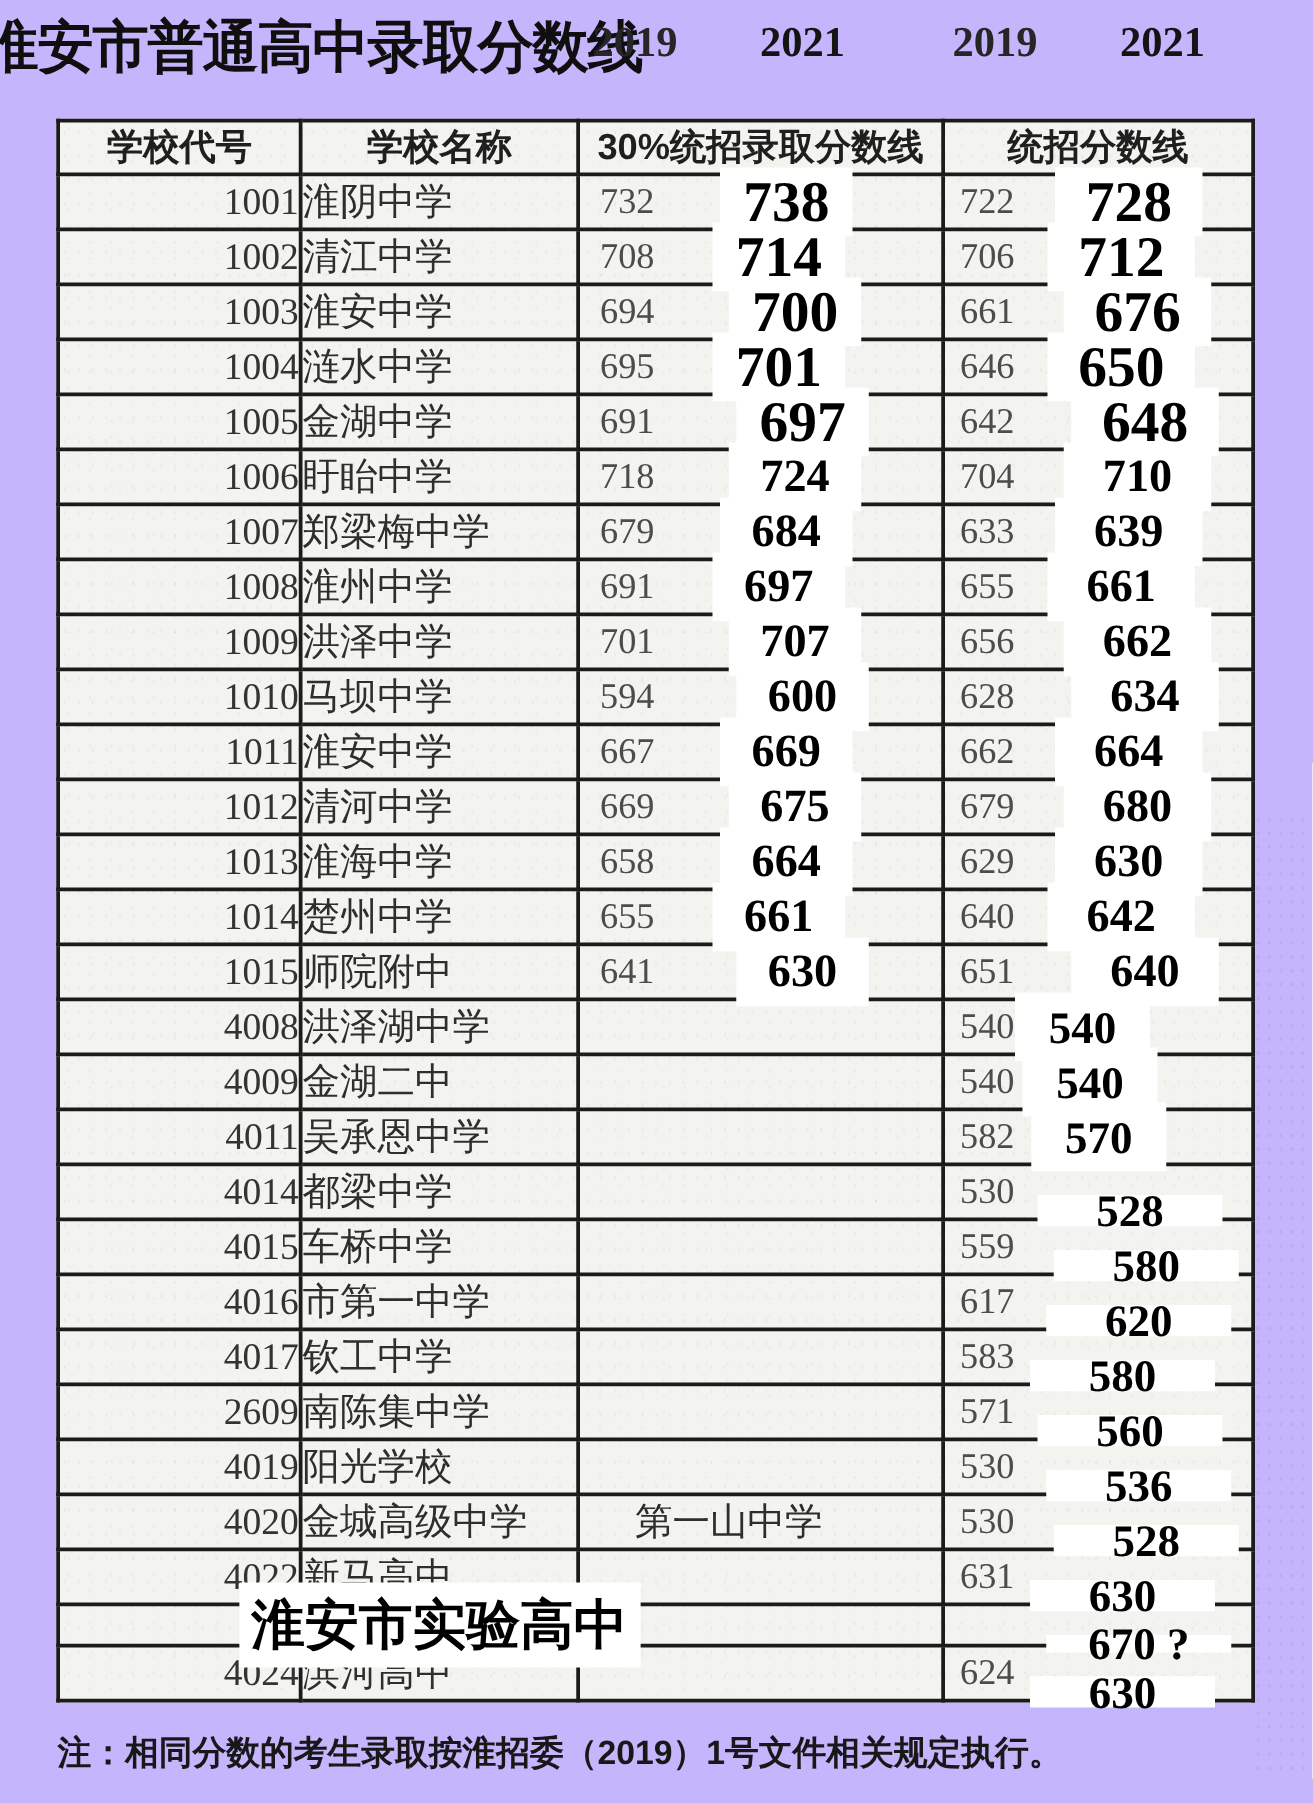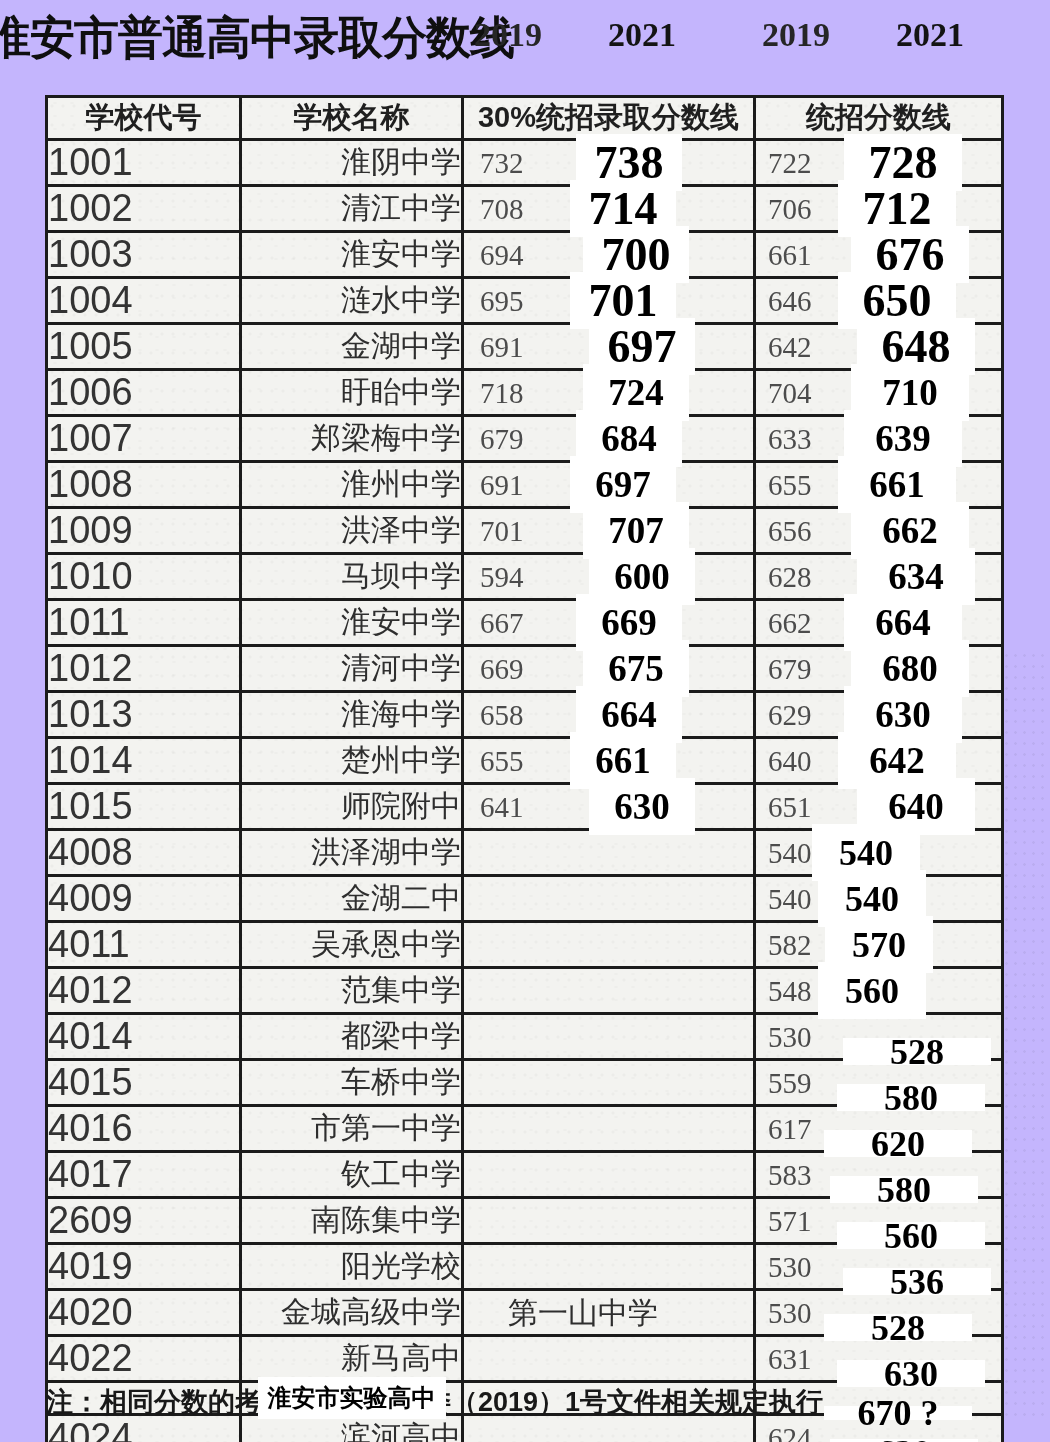--- a/index.html
+++ b/index.html
@@ -43,25 +43,25 @@
     height:39px;padding:0;
     font-size:29px;font-weight:700;color:#1f1f1f;
     font-family:"Liberation Sans", sans-serif;
     text-align:center;vertical-align:middle;
   }
   tbody td{
     height:33.3px;padding:0;position:relative;
     vertical-align:middle;
   }
   td.code{
-    text-align:left;font-size:38px;color:#333333;
-    font-family:Liberation Sans, sans-serif;
+    text-align:right;font-size:30px;color:#333333;
+    font-family:Liberation Serif, serif;
   }
   td.name{
-    text-align:right;font-size:30px;color:#2e2e2e;
+    text-align:left;font-size:30px;color:#2e2e2e;
     font-family:"Liberation Sans", sans-serif;white-space:nowrap;
   }
   span.g{
     position:absolute;left:16px;top:50%;transform:translateY(-50%);
     font-size:29px;color:#4c4c4c;font-family:"Liberation Serif", serif;text-align:center;
   }
   td.tz span.g{left:12px;}
   span.alt{
     position:absolute;left:44px;top:50%;transform:translateY(-50%);
     font-size:30px;color:#2e2e2e;white-space:nowrap;
@@ -81,21 +81,21 @@
   tr.sz-xl .ov{font-size:46px;}
   tr.sz-lg .ov{font-size:37px;}
   tr.sz-md .ov{font-size:36px;}
   
   tbody tr:nth-child(2n) .ov{transform:translateX(-6px);}
   tbody tr:nth-child(3n) .ov{transform:translateX(7px);}
   tbody tr:nth-child(5n) .ov{transform:translateX(13px);}
   tr.hl span.bold-name{
     position:absolute;left:50%;top:50%;transform:translate(-50%,-50%);
     background:#ffffff;padding:5px 10px;z-index:2;
-    font-weight:700;font-size:24px;color:#000;white-space:nowrap;
+    font-weight:700;font-size:43px;color:#000;white-space:nowrap;
     font-family:"Liberation Sans", sans-serif;
   }
   
   .note{
     position:absolute;left:46px;top:1384px;margin:0;
     font-size:27px;color:#181818;font-weight:600;
     font-family:"Liberation Sans", sans-serif;white-space:nowrap;
   }
   
   .noise-strip{
@@ -331,29 +331,20 @@
         </tr>
         <tr class="sz-md band-a">
           <td class="code">4011</td>
           <td class="name">吴承恩中学</td>
           <td class="p30"></td>
           <td class="tz">
             <span class="g">582</span>
             <span class="ov">570</span>
           </td>
         </tr>
-        <tr class="sz-md band-a">
-          <td class="code">4012</td>
-          <td class="name">范集中学</td>
-          <td class="p30"></td>
-          <td class="tz">
-            <span class="g">548</span>
-            <span class="ov">560</span>
-          </td>
-        </tr>
         <tr class="sz-md band-b">
           <td class="code">4014</td>
           <td class="name">都梁中学</td>
           <td class="p30"></td>
           <td class="tz">
             <span class="g">530</span>
             <span class="ov">528</span>
           </td>
         </tr>
         <tr class="sz-md band-b">

